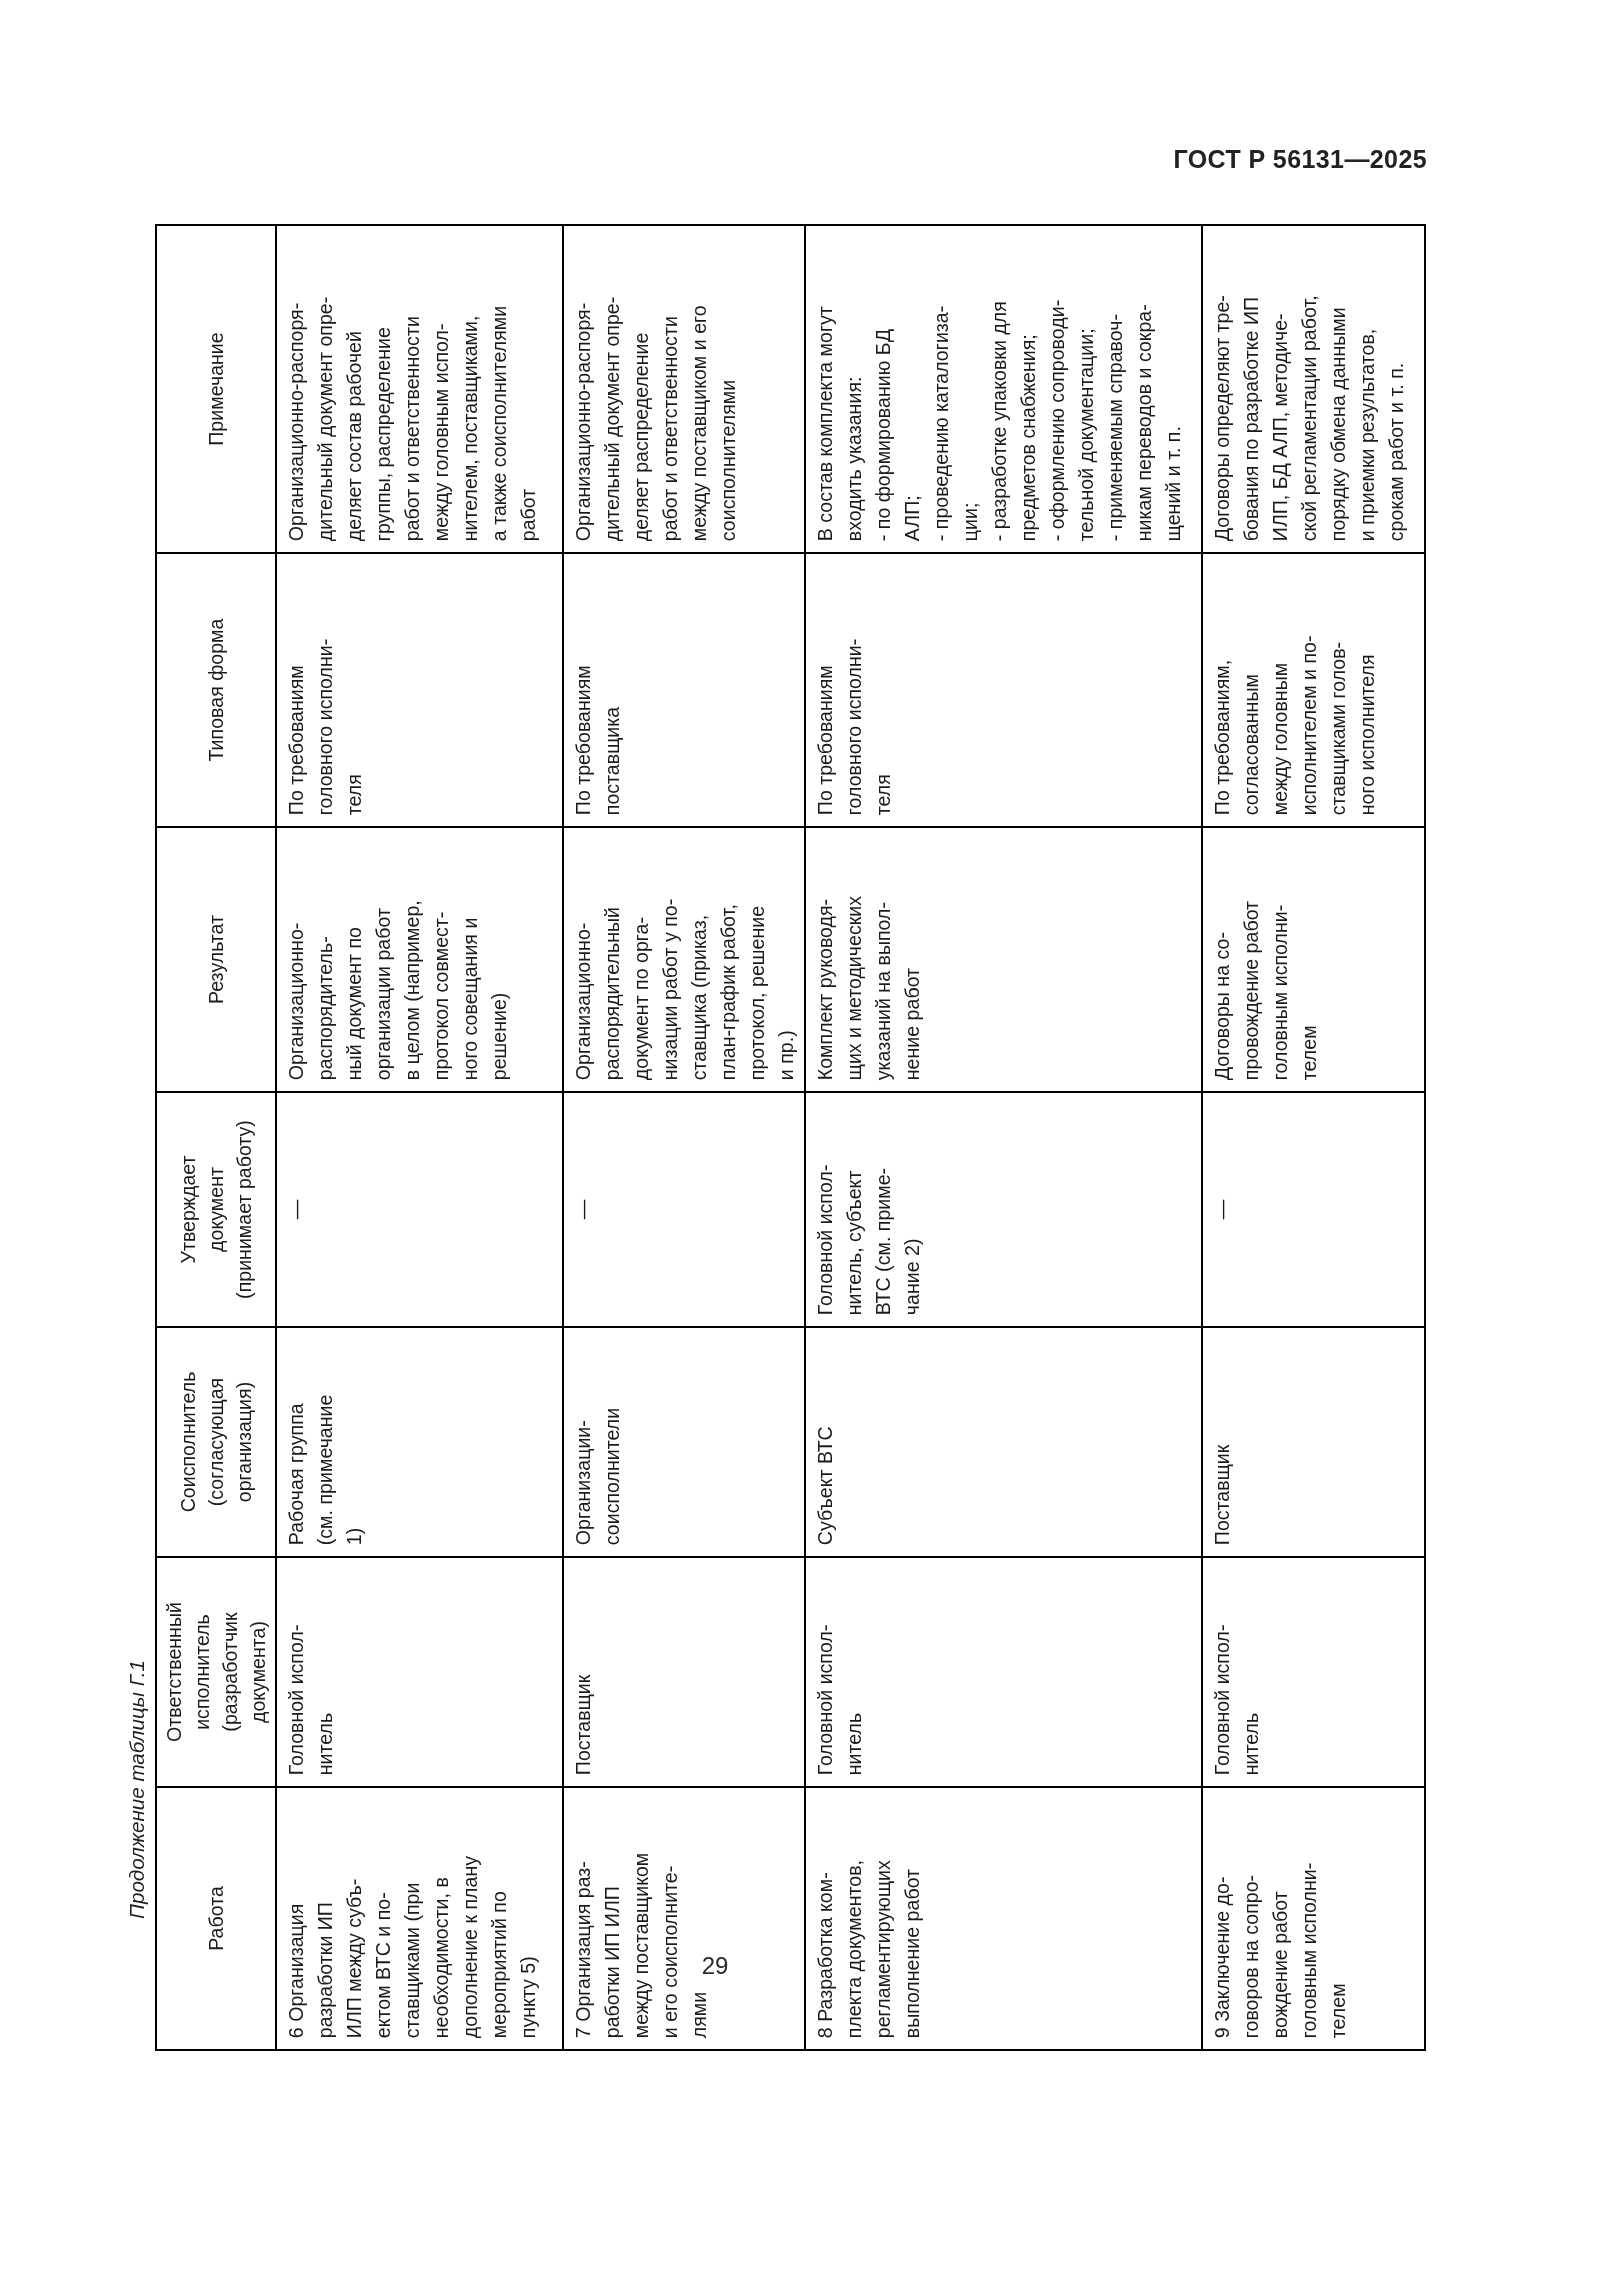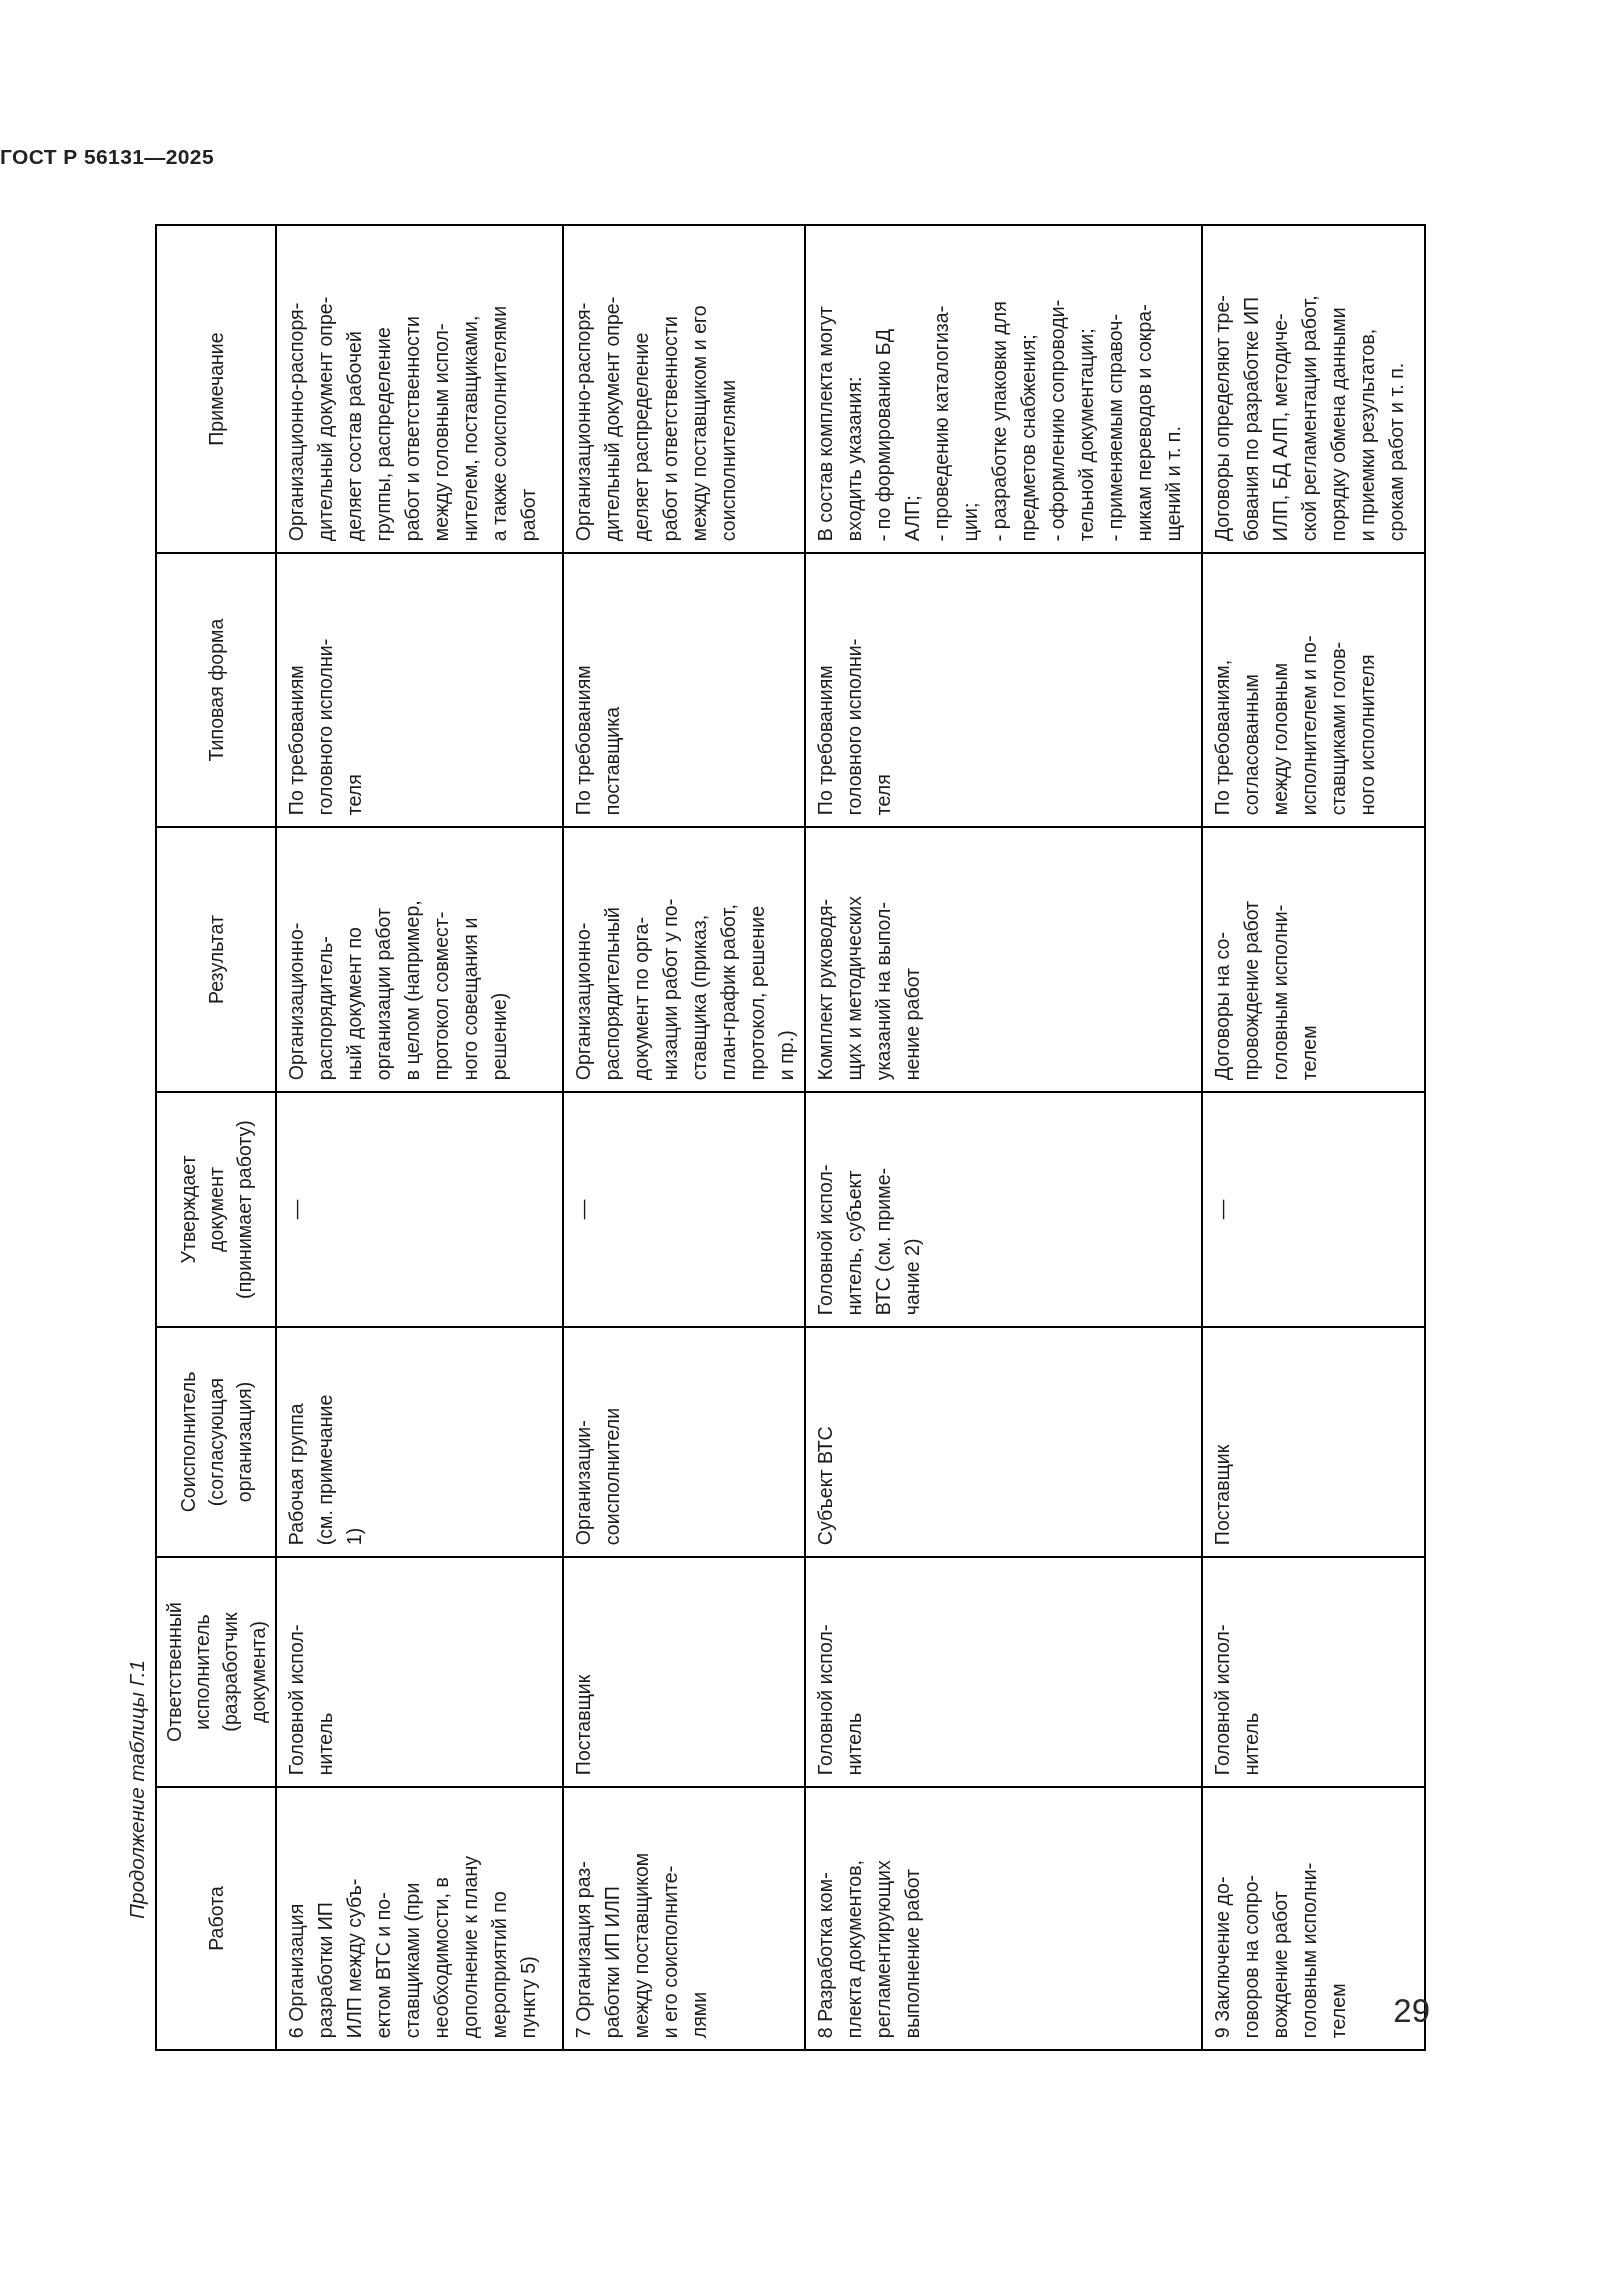--- a/index.html
+++ b/index.html
@@ -7,30 +7,30 @@
     position:relative;
     width:1621px;height:2293px;
     background:#ffffff;
     font-family:"Liberation Sans","DejaVu Sans",sans-serif;
     color:#1b1b1b;
     overflow:hidden;
   }
   .gost-header{
     position:absolute;
     top:145px;left:0;width:1427px;
-    text-align:left;
-    font-size:21px;font-weight:bold;
+    text-align:right;
+    font-size:25px;font-weight:bold;
     letter-spacing:0.4px;
     color:#222;
   }
   .page-number{
     position:absolute;
-    top:1992px;left:0;width:1430px;
-    text-align:right;
-    font-size:33px;
+    top:1952px;left:0;width:1430px;
+    text-align:center;
+    font-size:24px;
     color:#2a2a2a;
   }
   
   .rot-wrap{
     position:absolute;
     left:106px;top:225px;
     width:1318px;height:1826px;
   }
   .rot-inner{
     width:1826px;height:1318px;

